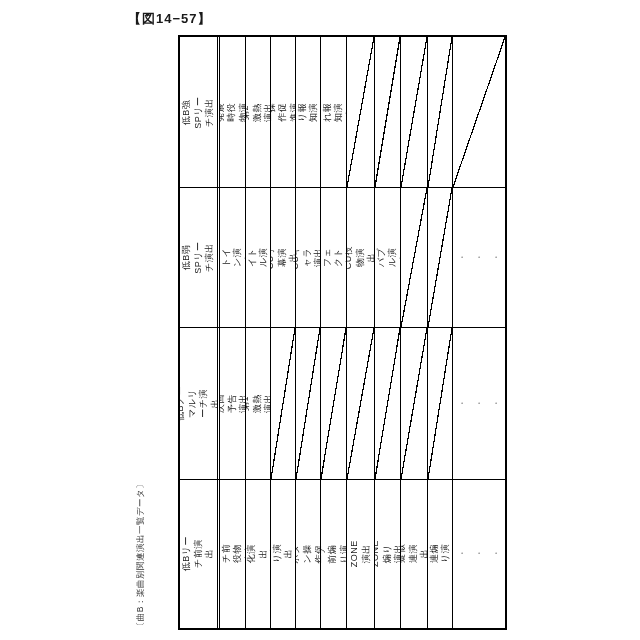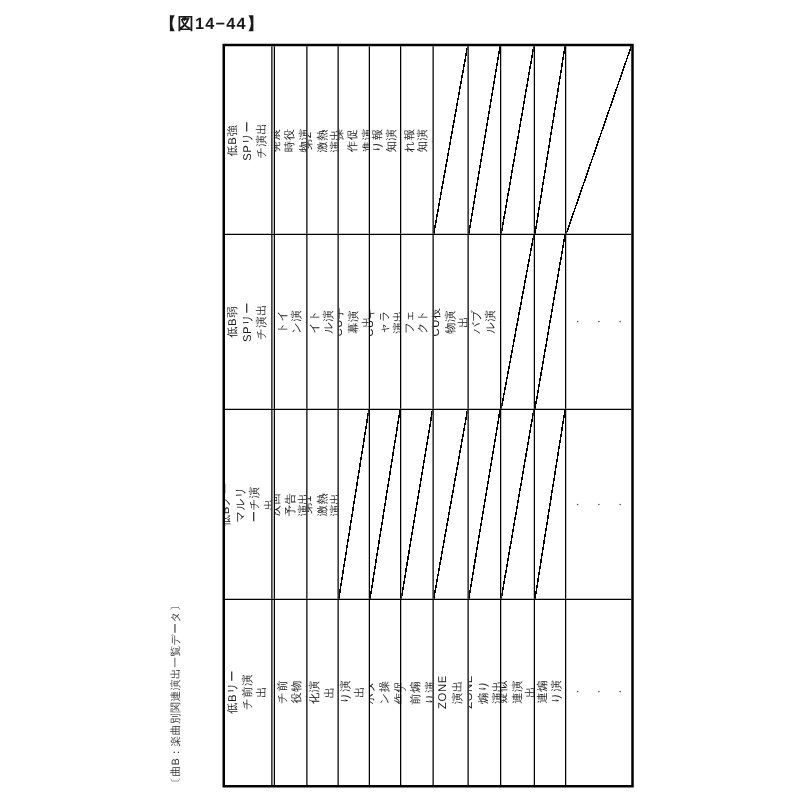--- a/index.html
+++ b/index.html
@@ -43,21 +43,21 @@
       transparent calc(50% + 0.6px));
   }
   .dots-text{
     font-size:8px;letter-spacing:9px;color:#555;white-space:nowrap;
     transform:none;padding-left:9px;
   }
 </style>
 </head>
 <body>
 
-<div class="fig-title">【図14−44】</div>
+<div class="fig-title">【図14−57】</div>
 
 <div class="side-label">
   <span>〔曲B：楽曲別関連演出一覧データ〕</span>
 </div>
 
 <div class="ptable">
     <div class="trow" style="height: 152px;">
       <div class="tcell hdr" style="width: 40px;">
         <span class="vtext">低B強SPリーチ演出</span>
       </div>

